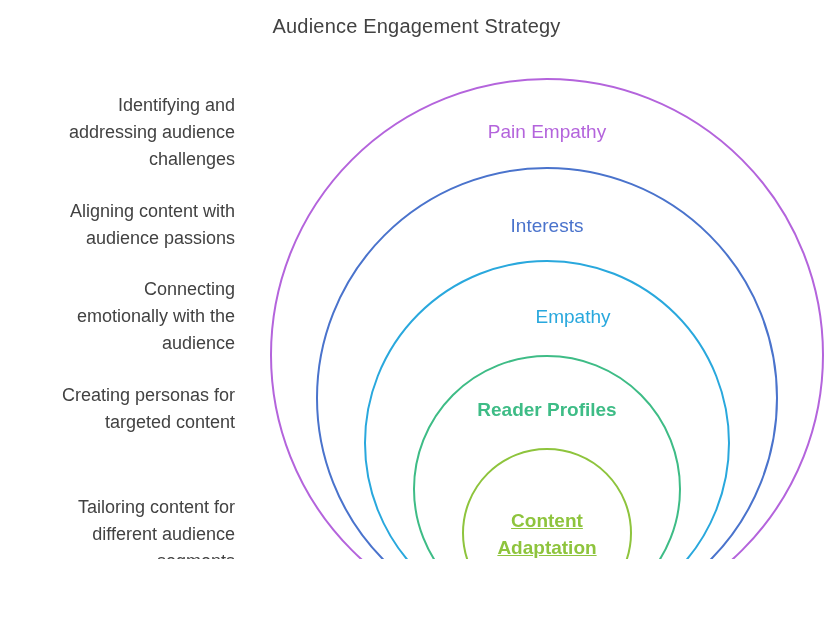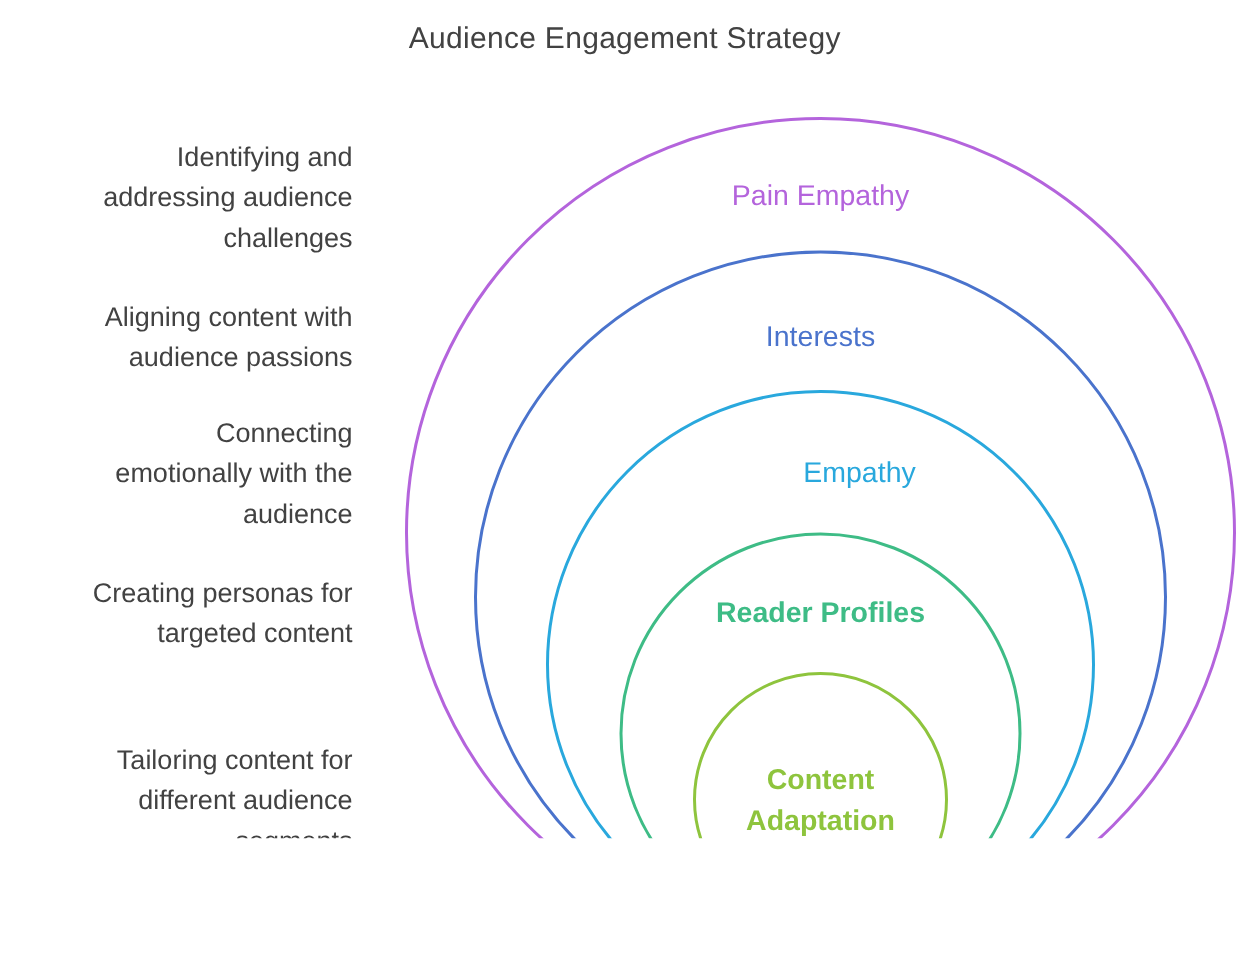--- a/index.html
+++ b/index.html
@@ -29,21 +29,21 @@
     height: 635px;
   }
   .ring-label {
     position: absolute;
     transform: translate(-50%, -50%);
     font-size: 19px;
     line-height: 27px;
     text-align: center;
     white-space: pre-line;
   }
-  .ring-label.bold { font-weight: bold; }
+  .ring-label.bold { font-weight: bold; text-decoration: underline; }
   .desc {
     position: absolute;
     right: 598px;
     width: 280px;
     transform: translateY(-50%);
     text-align: right;
     font-size: 18px;
     line-height: 27px;
     color: #424242;
     white-space: pre-line;

